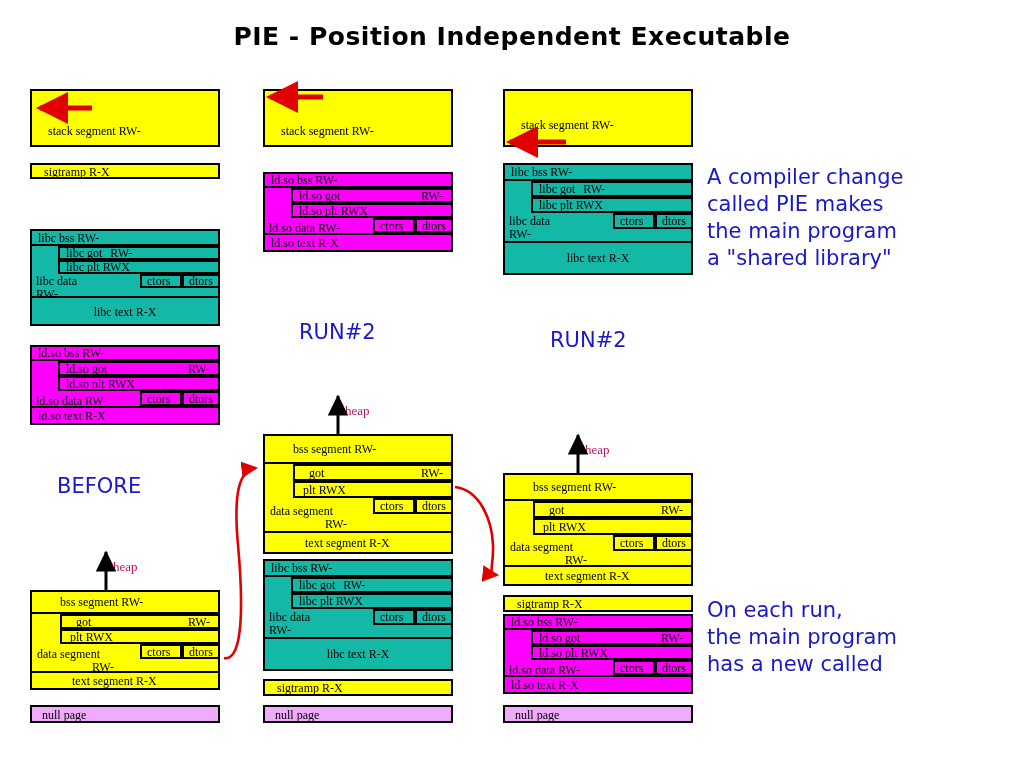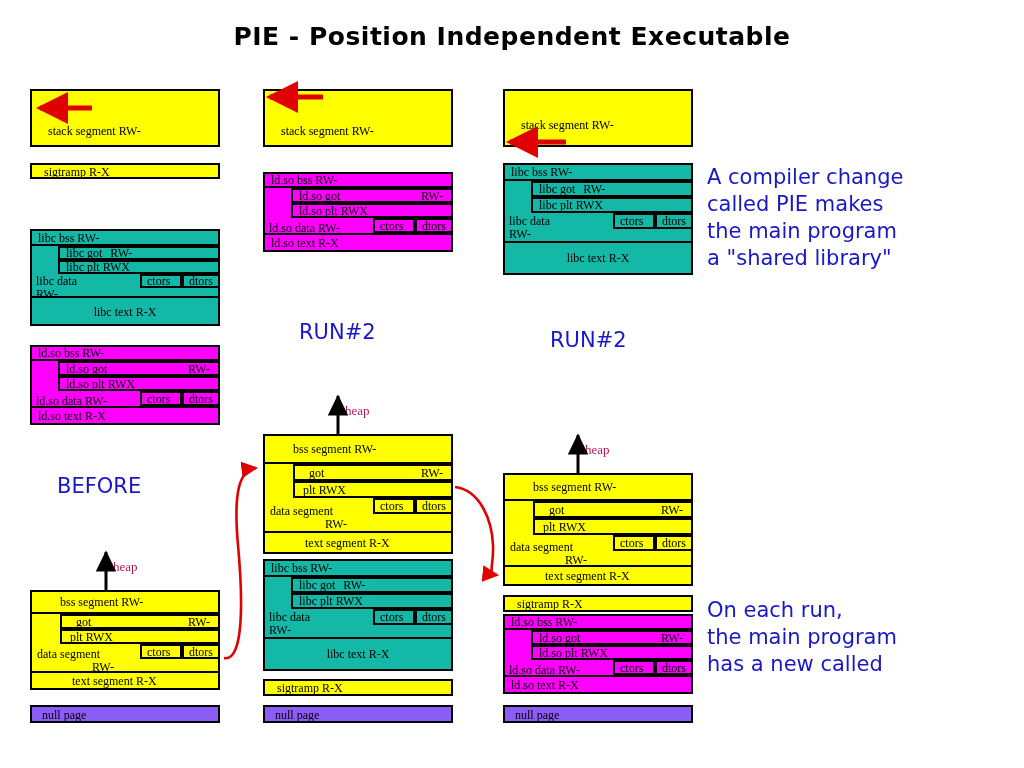--- a/index.html
+++ b/index.html
@@ -29,21 +29,21 @@
     box-sizing:border-box;
     border:2px solid #000000;
     font-family:"Liberation Serif", serif;
     font-size:12px;
     color:#000000;
     overflow:hidden;
   }
   .yellow{background:#ffff00;}
   .teal{background:#14b8a6;}
   .magenta{background:#ff00ff;}
-  .white{background:#8b5cf6;}
+  .white{background:#f0abfc;}
 
   
   .row{
     position:absolute;
     box-sizing:border-box;
     border:2px solid #000000;
     font-size:12px;
     line-height:1;
     display:flex;
     align-items:center;

